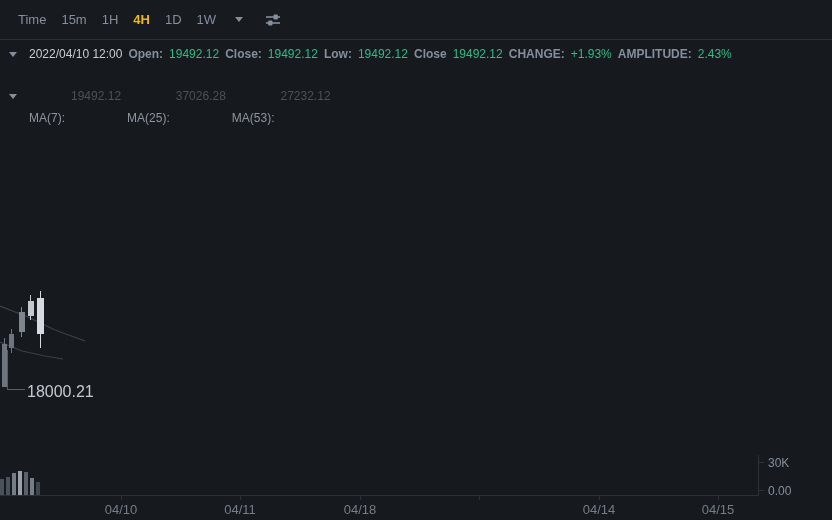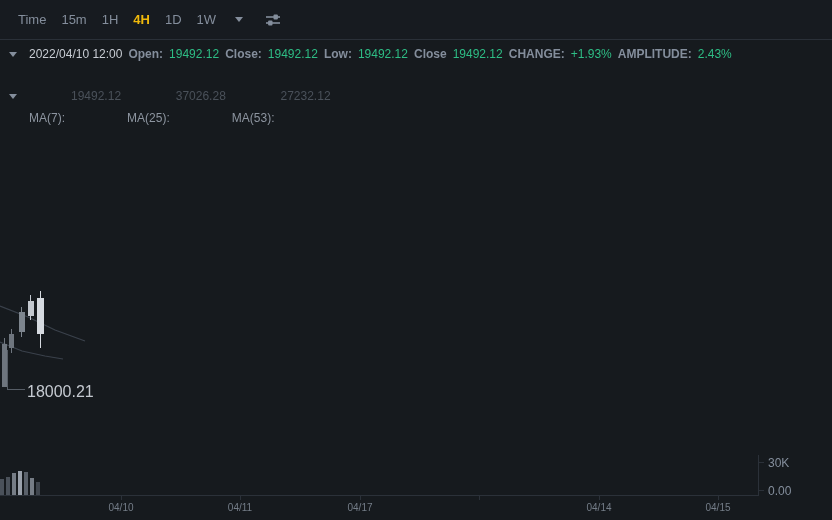--- a/index.html
+++ b/index.html
@@ -32,21 +32,21 @@
   .val-g{color:#2ebd85;}
   .ma-lbl{color:#8d95a0;margin-top:44px;}
   .ma-val{color:#4a515a;}
   .ma-lines-svg{position:absolute;left:0;top:-41px;width:832px;height:520px;pointer-events:none;}
   
   .x-axis-line{position:absolute;left:0;top:454px;width:758px;height:1px;background:#2b3139;}
   .v-axis-line{position:absolute;left:758px;top:414px;width:1px;height:41px;background:#2b3139;}
   .vol-tick{position:absolute;height:1px;width:6px;left:758px;background:#2b3139;}
   .vol-label{position:absolute;left:768px;font-size:12px;color:#848e9c;}
   .x-tick{position:absolute;top:455px;width:1px;height:4px;background:#2b3139;}
-  .x-label{position:absolute;top:461px;font-size:10px;color:#747d88;transform:translateX(-50%);}
+  .x-label{position:absolute;top:461px;font-size:13px;color:#747d88;transform:translateX(-50%);}
   .price-tick-v{position:absolute;left:7px;top:309px;width:1px;height:40px;background:#565d66;}
   .price-tick-h{position:absolute;left:7px;top:348px;width:18px;height:1px;background:#565d66;}
   .price-label{position:absolute;left:27px;top:342px;font-size:16px;color:#c5cad1;}
   .axis-zone{position:absolute;left:758px;top:410px;width:74px;height:50px;cursor:ns-resize;}
 </style>
 </head>
 <body>
 
 <div class="app">
 
@@ -132,21 +132,21 @@
 
     <div class="x-axis-line"></div>
     <div class="x-tick" style="left:121px;"></div>
     <div class="x-tick" style="left:240px;"></div>
     <div class="x-tick" style="left:360px;"></div>
     <div class="x-tick" style="left:479px;"></div>
     <div class="x-tick" style="left:599px;"></div>
     <div class="x-tick" style="left:718px;"></div>
     <div class="x-label" style="left:121px;">04/10</div>
     <div class="x-label" style="left:240px;">04/11</div>
-    <div class="x-label" style="left:360px;">04/17</div>
+    <div class="x-label" style="left:360px;">04/18</div>
     <div class="x-label" style="left:479px;margin-top:28px;">04/13</div>
     <div class="x-label" style="left:599px;">04/14</div>
     <div class="x-label" style="left:718px;">04/15</div>
 
     <div class="axis-zone"></div>
     <div class="v-axis-line"></div>
     <div class="vol-tick" style="top:421px;"></div>
     <div class="vol-tick" style="top:449px;"></div>
     <div class="vol-label" style="top:415px;">30K</div>
     <div class="vol-label" style="top:443px;">0.00</div>

